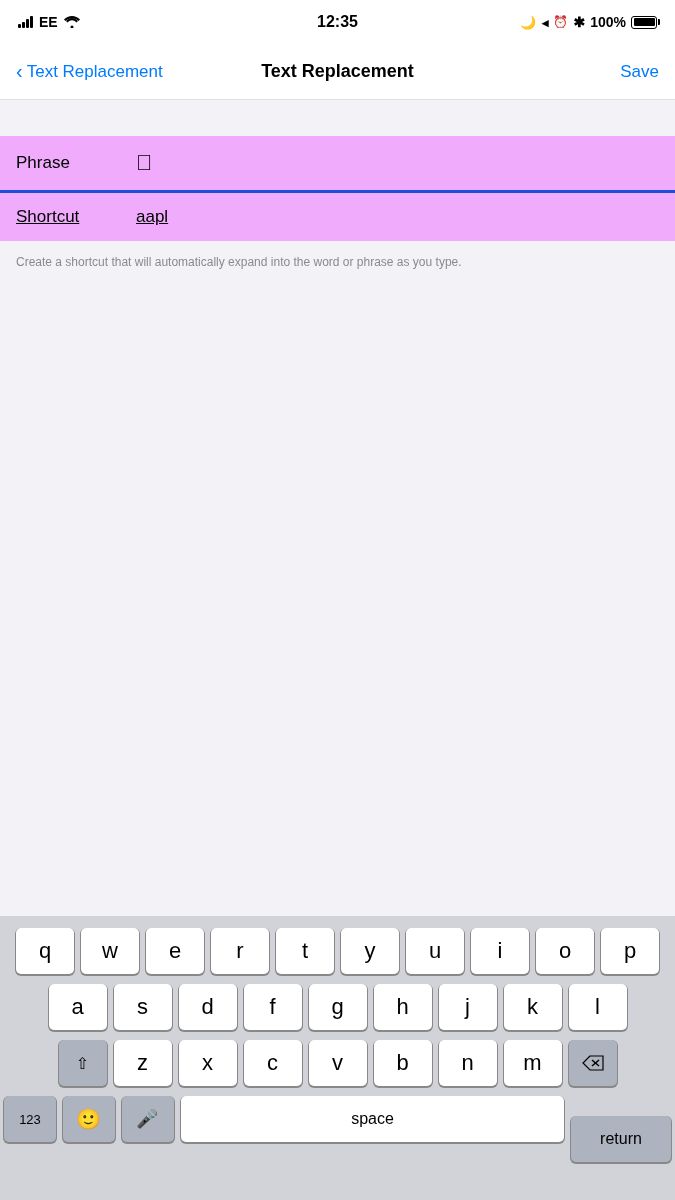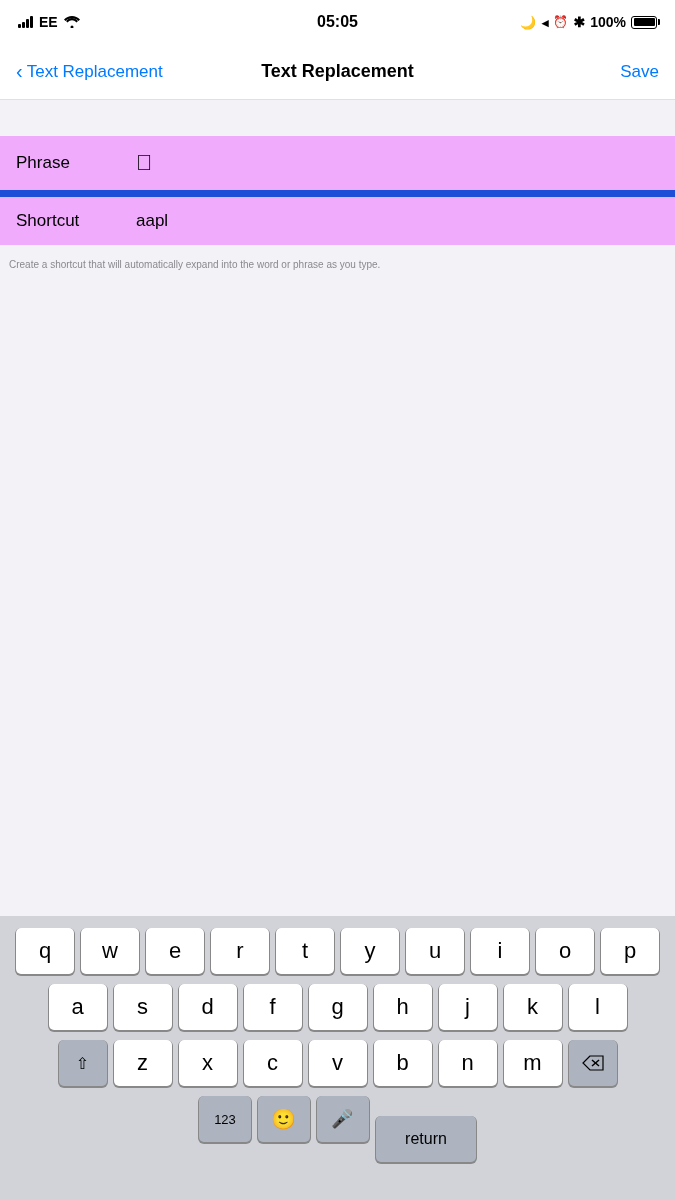--- a/index.html
+++ b/index.html
@@ -125,42 +125,43 @@
     .form-section {
       background: #f0abfc;
     }
     .form-row {
       display: flex;
       align-items: center;
       padding: 14px 16px;
       min-height: 50px;
     }
     .form-row + .form-row {
-      border-top: 7px solid #1d4ed8;
+      border-top: 3px solid #1d4ed8;
+      text-decoration: underline;
     }
     .form-label {
       font-size: 17px;
       color: #000;
       width: 120px;
       flex-shrink: 0;
     }
     .form-value {
       font-size: 17px;
       color: #000;
       flex: 1;
     }
     .form-value.apple-logo {
       font-size: 20px;
     }
 
     
     .help-text {
-      padding: 12px 9px;
+      padding: 12px 16px;
       background: #f2f2f7;
-      font-size: 10px;
+      font-size: 12px;
       color: #8a8a8e;
       line-height: 1.5;
     }
 
     
     .keyboard {
       position: absolute;
       bottom: 0;
       left: 0;
       width: 675px;
@@ -256,21 +257,21 @@
       <div class="signal-bar" style="height:9px;"></div>
       <div class="signal-bar" style="height:12px;"></div>
     </div>
     <span>EE</span>
     <svg width="16" height="12" viewBox="0 0 16 12">
       <path d="M8 9.5a1.5 1.5 0 110 3 1.5 1.5 0 010-3z" fill="#000"></path>
       <path d="M3.5 6.5C5 5 6.4 4.2 8 4.2s3 .8 4.5 2.3l1.5-1.5C12.1 3.1 10.2 2 8 2S3.9 3.1 2 5z" fill="#000"></path>
       <path d="M0 3.5C2.2 1.3 4.9 0 8 0s5.8 1.3 8 3.5L14.5 5C12.7 3.2 10.5 2.2 8 2.2S3.3 3.2 1.5 5z" fill="#000"></path>
     </svg>
   </div>
-  <div class="status-center">05:05</div>
+  <div class="status-center">12:35</div>
   <div class="status-right">
     <span style="font-size:13px;">🌙</span>
     <span style="font-size:13px;">◂</span>
     <span style="font-size:12px;">⏰</span>
     <span style="font-size:14px; font-weight:bold;">✱</span>
     <span style="font-size:14px;font-weight:700;">100%</span>
     <div class="battery">
       <div class="battery-body">
         <div class="battery-fill"></div>
       </div>
@@ -347,18 +348,19 @@
           <line x1="10" y1="5" x2="17" y2="11" stroke="#000" stroke-width="1.5"></line>
           <line x1="17" y1="5" x2="10" y2="11" stroke="#000" stroke-width="1.5"></line>
         </svg>
       </div>
     </div>
 
     <div class="key-row">
       <div class="key special numeric" style="flex:0 0 52px; font-size:13px;text-align:center;">123</div>
       <div class="key special emoji" style="flex:0 0 52px;">🙂</div>
       <div class="key special mic" style="flex:0 0 52px;">🎤</div>
+      <div class="key space-key" style="flex:1; font-size:16px; max-width:none;">space</div>
       <div class="key return-key special" style="flex:0 0 100px; font-size:16px; max-width:none;margin-top:20px;">return</div>
     </div>
 
   </div>
   <div class="keyboard-bottom"></div>
 </div>
 
 </body></html>

